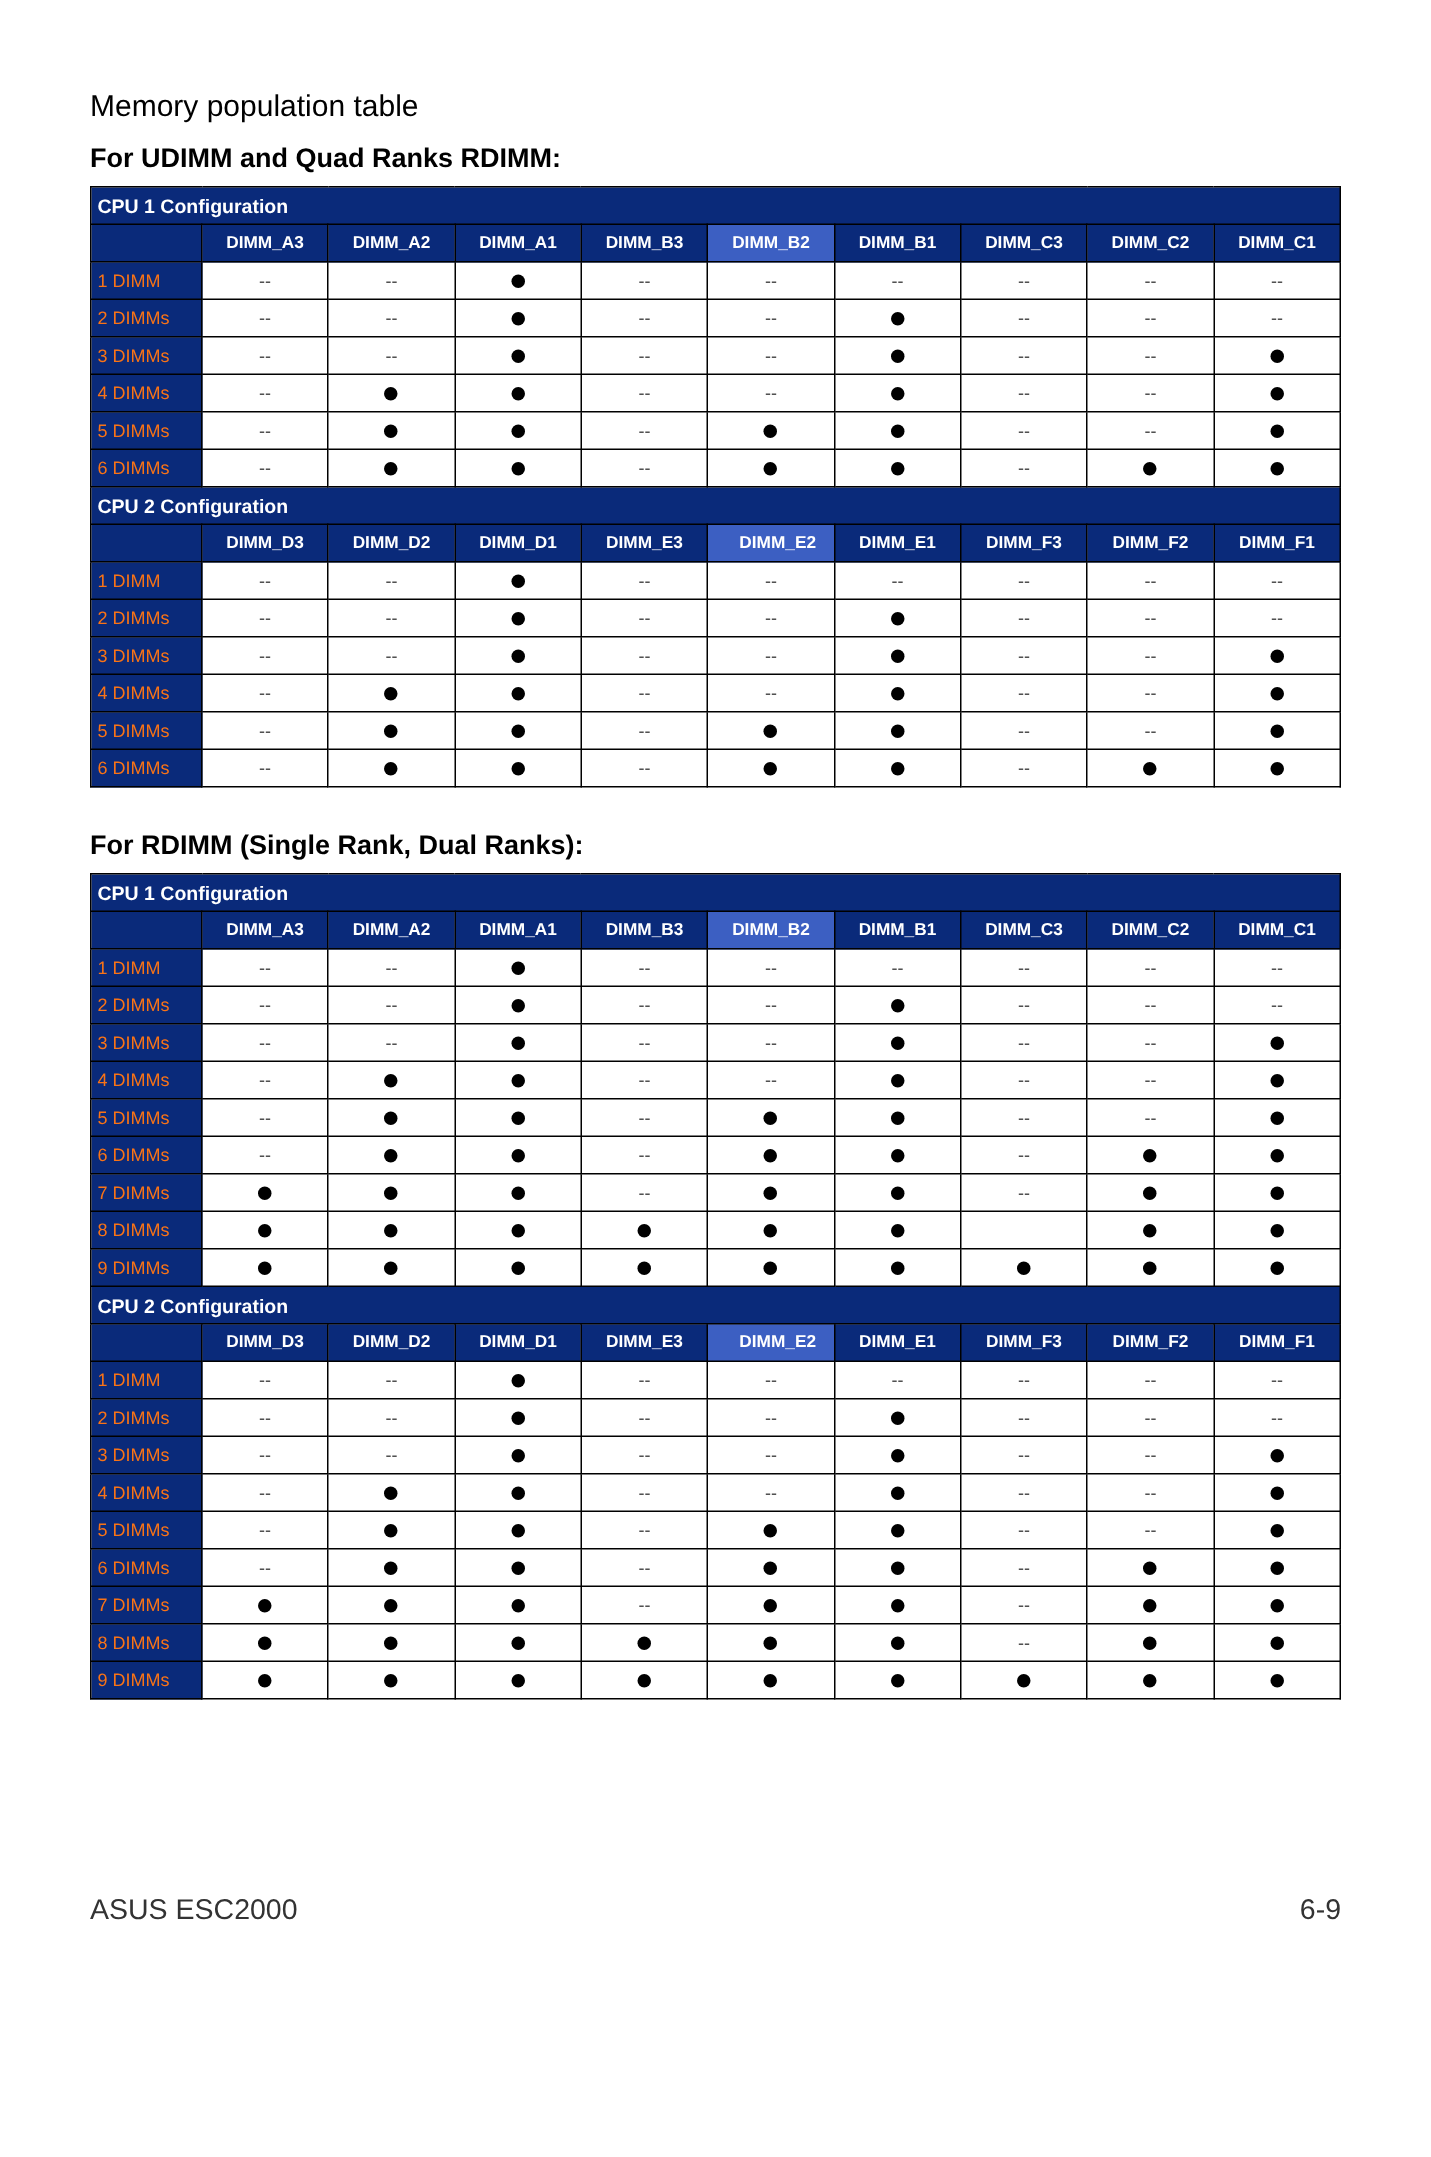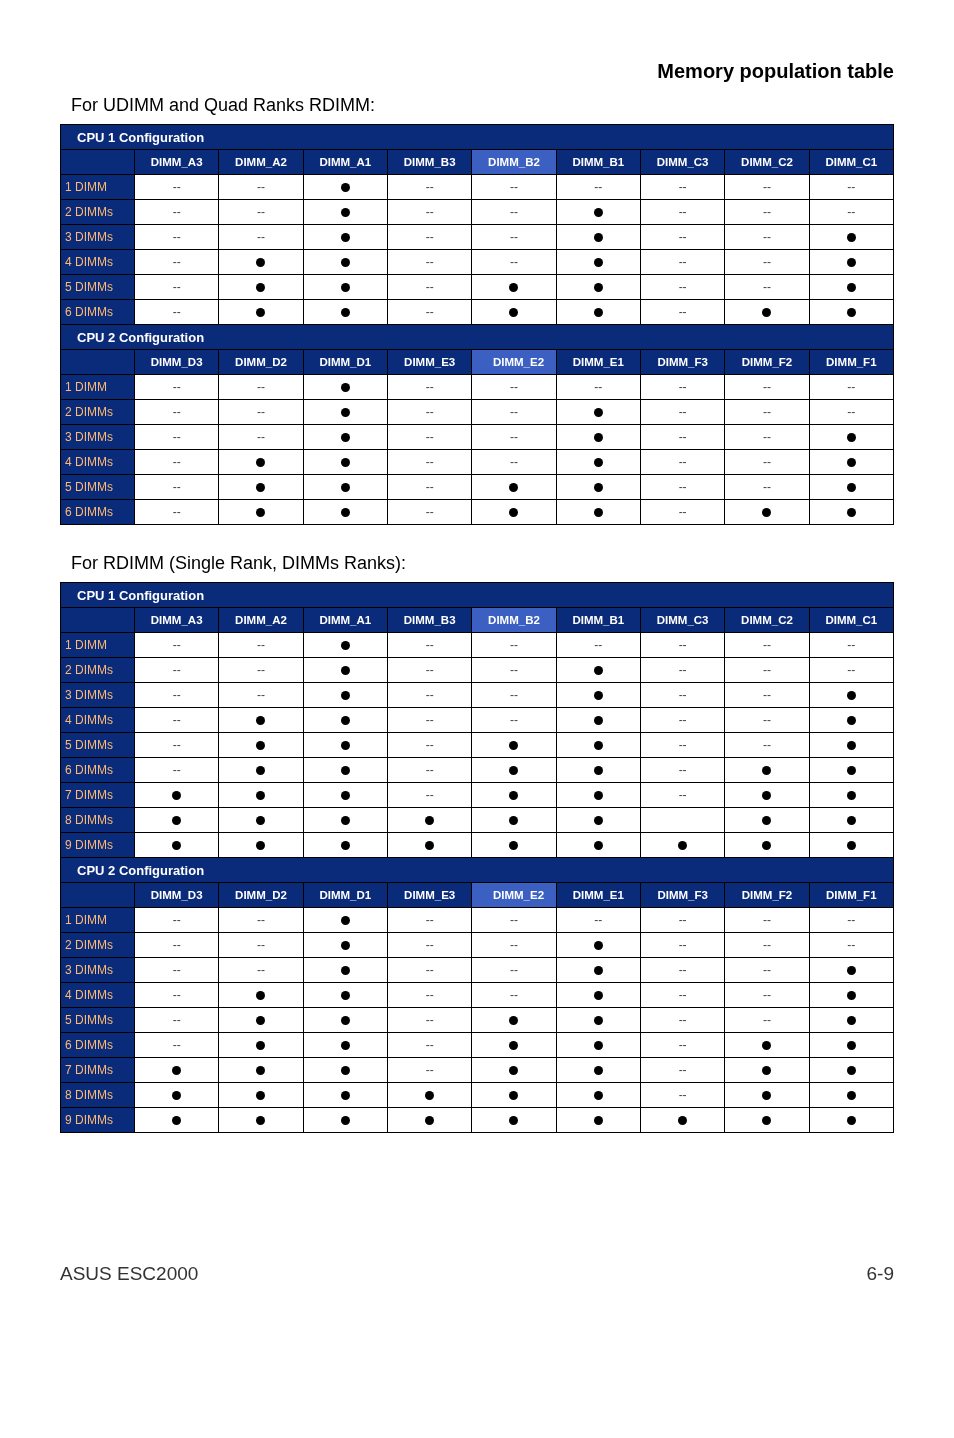--- a/index.html
+++ b/index.html
@@ -6,28 +6,27 @@
     margin: 0;
     padding: 60px 60px 40px 60px;
     font-family: Arial, Helvetica, sans-serif;
     background: #fff;
     color: #000;
     box-sizing: border-box;
     width: 954px;
   }
   h1 {
     font-size: 20px;
-    font-weight: bold;
+    font-weight: normal;
     margin: 0 0 12px 0;
-    text-align: right;
   }
   h2 {
     font-size: 18px;
-    font-weight: normal;
-    margin: 0 0 8px 11px;
+    font-weight: bold;
+    margin: 0 0 8px 0;
   }
   h2.second {
     margin-top: 28px;
   }
   table {
     border-collapse: collapse;
     width: 100%;
     table-layout: fixed;
   }
   th, td {
@@ -36,33 +35,33 @@
     vertical-align: middle;
     font-size: 12px;
     padding: 2px 1px;
     height: 20px;
     font-weight: normal;
   }
   .section-header td {
     background: #0a2a7a;
     color: #fff;
     text-align: left;
-    padding-left: 16px;
+    padding-left: 4px;
     font-weight: bold;
     font-size: 13px;
   }
   .col-header th {
     background: #0a2a7a;
     color: #fff;
     font-weight: bold;
     font-size: 11.5px;
   }
   .blue-cell {
     background: #0a2a7a;
-    color: #fdba74;
+    color: #f97316;
     text-align: left;
     padding-left: 4px;
   }
   .b2-head {
     background: #3c5fc2 !important;
   }
   .e2-head {
     background: #3c5fc2 !important;
     padding-left: 10px;
   }
@@ -276,21 +275,21 @@
         <td><span class="dash">--</span></td>
         <td><span class="dot"></span></td>
         <td><span class="dot"></span></td>
         <td><span class="dash">--</span></td>
         <td><span class="dot"></span></td>
         <td><span class="dot"></span></td>
       </tr>
     </tbody>
   </table>
 
-<h2 class="second">For RDIMM (Single Rank, DIMMs Ranks):</h2>
+<h2 class="second">For RDIMM (Single Rank, Dual Ranks):</h2>
 
 <table id="t2">
     <colgroup>
       <col class="labelcol">
       <col>
       <col>
       <col>
       <col>
       <col>
       <col>

